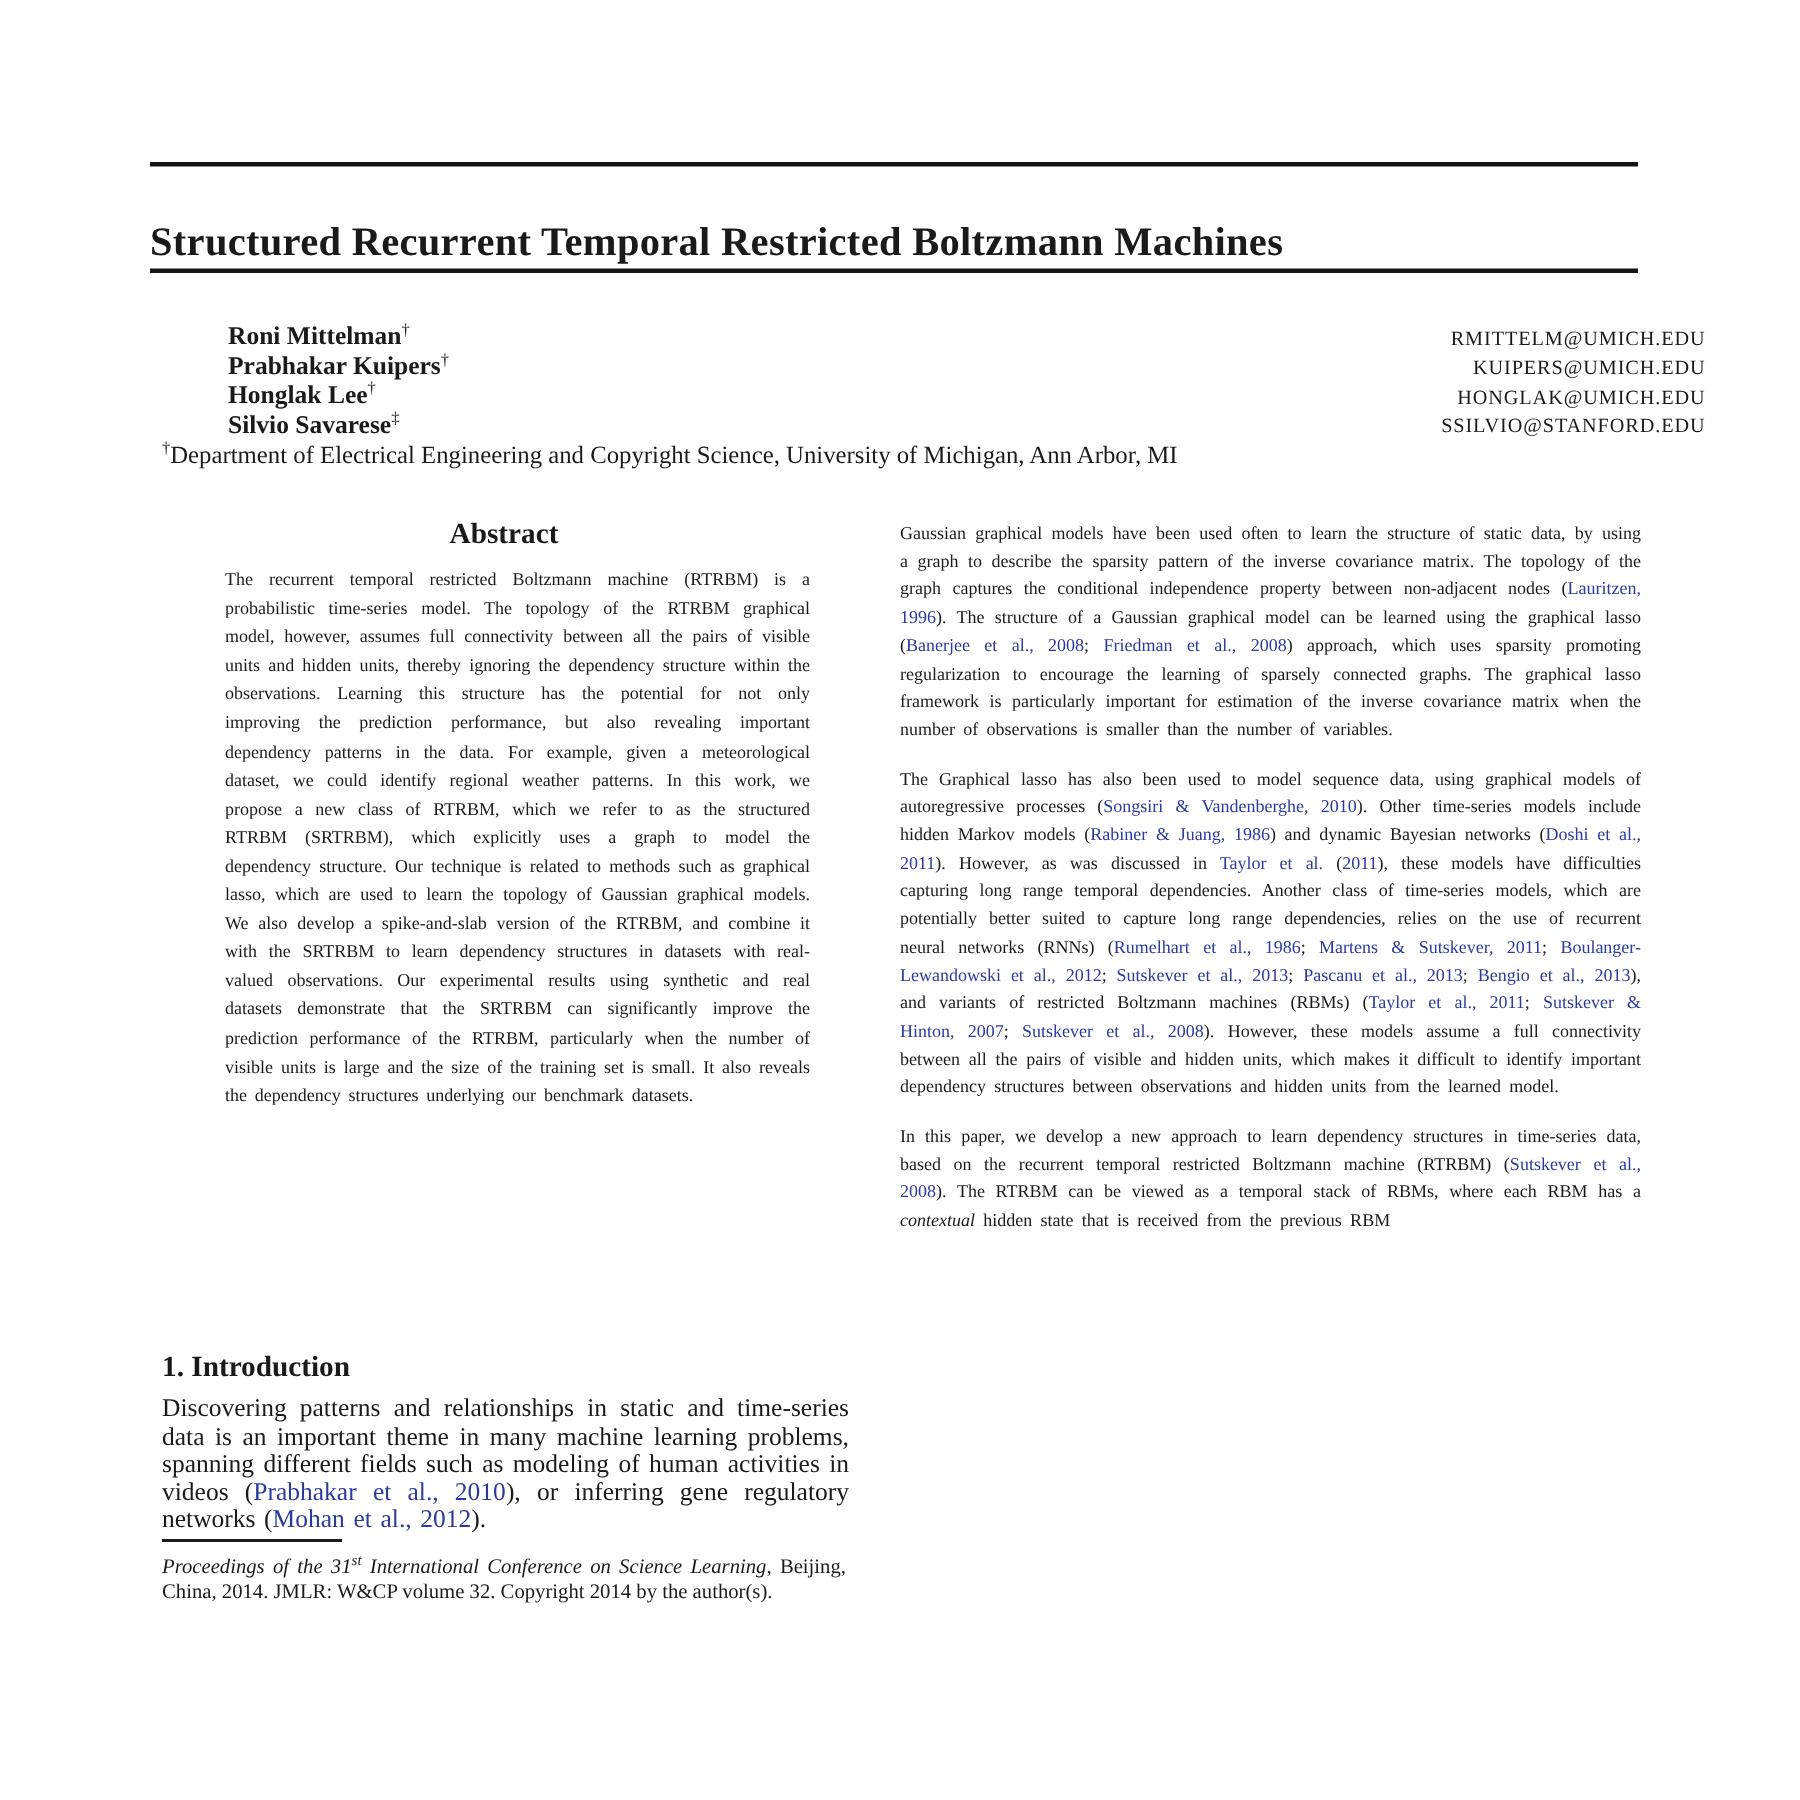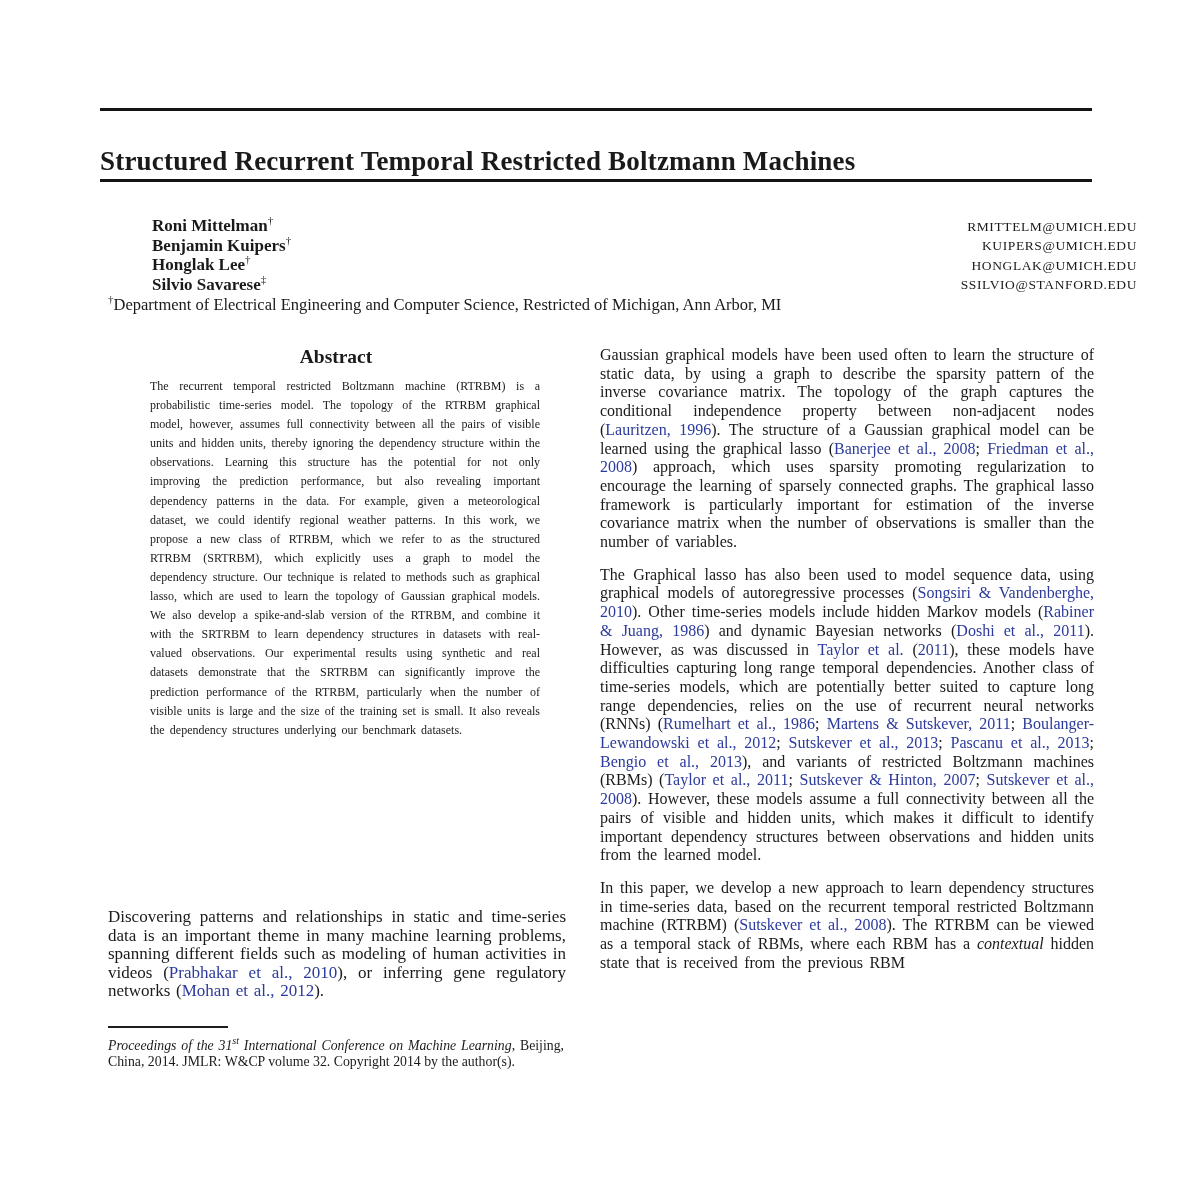--- a/index.html
+++ b/index.html
@@ -49,21 +49,21 @@
   .intro-heading { font-size: 19.5px; font-weight: bold; margin: 0; }
   .intro-para {
     margin-top: 7px; font-size: 17px; line-height: 18.5px;
     text-align: justify; word-spacing: 1.5px;
   }
   .footnote-block { position: absolute; top: 1026px; left: 2px; width: 456px; }
   .footnote-rule { width: 120px; border-top: 2px solid #1c1c1c; margin-bottom: 5px; }
   .footnote-text { font-size: 13.8px; line-height: 16.8px; text-align: justify; }
   .right-col { position: absolute; left: 600px; top: 346px; width: 494px; }
   .body-para {
-    font-size: 16px; line-height: 18.7px; text-align: justify;
+    font-size: 12px; line-height: 18.7px; text-align: justify;
     word-spacing: 2.5px; margin: 0 0 14px 0;
   }
   .cite { color: var(--cite); }
   .ital { font-style: italic; }
   sup.seg { font-size: 10px; font-style: italic; }
 </style>
 </head>
 <body>
 
 <div class="rule" id="rule-top"></div>
@@ -72,51 +72,52 @@
 
 <div class="rule" id="rule-mid"></div>
 
 <div class="author-block">
 
 <div class="author-row">
     <span class="author-name"><span>Roni Mittelman</span><sup>†</sup></span>
     <span class="author-email">RMITTELM@UMICH.EDU</span>
   </div>
     <div class="author-row">
-    <span class="author-name"><span>Benjamin Kuipers</span><sup>†</sup></span>
+    <span class="author-name"><span>Prabhakar Kuipers</span><sup>†</sup></span>
     <span class="author-email">KUIPERS@UMICH.EDU</span>
   </div>
     <div class="author-row">
     <span class="author-name"><span>Honglak Lee</span><sup>†</sup></span>
     <span class="author-email">HONGLAK@UMICH.EDU</span>
   </div>
     <div class="author-row">
     <span class="author-name"><span>Silvio Savarese</span><sup>‡</sup></span>
     <span class="author-email">SSILVIO@STANFORD.EDU</span>
   </div>
   </div>
 
 <div class="affil-block">
 
 <div class="affil-row">
-    <sup>†</sup><span>Department of Electrical Engineering and Computer Science, Restricted of Michigan, Ann Arbor, MI</span>
+    <sup>†</sup><span>Department of Electrical Engineering and Copyright Science, University of Michigan, Ann Arbor, MI</span>
   </div>
   </div>
 
 <div class="left-col">
   <div class="abstract-block">
     <div class="abstract-heading">Abstract</div>
     <div class="abstract-body">The recurrent temporal restricted Boltzmann machine (RTRBM) is a probabilistic time-series model. The topology of the RTRBM graphical model, however, assumes full connectivity between all the pairs of visible units and hidden units, thereby ignoring the dependency structure within the observations. Learning this structure has the potential for not only improving the prediction performance, but also revealing important dependency patterns in the data. For example, given a meteorological dataset, we could identify regional weather patterns. In this work, we propose a new class of RTRBM, which we refer to as the structured RTRBM (SRTRBM), which explicitly uses a graph to model the dependency structure. Our technique is related to methods such as graphical lasso, which are used to learn the topology of Gaussian graphical models. We also develop a spike-and-slab version of the RTRBM, and combine it with the SRTRBM to learn dependency structures in datasets with real-valued observations. Our experimental results using synthetic and real datasets demonstrate that the SRTRBM can significantly improve the prediction performance of the RTRBM, particularly when the number of visible units is large and the size of the training set is small. It also reveals the dependency structures underlying our benchmark datasets.</div>
   </div>
   <div class="intro-block">
+    <div class="intro-heading">1. Introduction</div>
     <div class="intro-para"><span>Discovering patterns and relationships in static and time-series data is an important theme in many machine learning problems, spanning different fields such as modeling of human activities in videos (</span><span class="cite">Prabhakar et al., 2010</span><span>), or inferring gene regulatory networks (</span><span class="cite">Mohan et al., 2012</span><span>).</span></div>
   </div>
   <div class="footnote-block">
     <div class="footnote-rule"></div>
-    <div class="footnote-text"><span class="ital">Proceedings of the 31</span><sup class="seg ital">st</sup><span class="ital"> International Conference on Machine Learning</span><span>, Beijing, China, 2014. JMLR: W&amp;CP volume 32. Copyright 2014 by the author(s).</span></div>
+    <div class="footnote-text"><span class="ital">Proceedings of the 31</span><sup class="seg ital">st</sup><span class="ital"> International Conference on Science Learning</span><span>, Beijing, China, 2014. JMLR: W&amp;CP volume 32. Copyright 2014 by the author(s).</span></div>
   </div>
 </div>
 
 <div class="right-col">
   <div class="body-para"><span>Gaussian graphical models have been used often to learn the structure of static data, by using a graph to describe the sparsity pattern of the inverse covariance matrix. The topology of the graph captures the conditional independence property between non-adjacent nodes (</span><span class="cite">Lauritzen, 1996</span><span>). The structure of a Gaussian graphical model can be learned using the graphical lasso (</span><span class="cite">Banerjee et al., 2008</span><span>; </span><span class="cite">Friedman et al., 2008</span><span>) approach, which uses sparsity promoting regularization to encourage the learning of sparsely connected graphs. The graphical lasso framework is particularly important for estimation of the inverse covariance matrix when the number of observations is smaller than the number of variables.</span></div>
   <div class="body-para"><span>The Graphical lasso has also been used to model sequence data, using graphical models of autoregressive processes (</span><span class="cite">Songsiri &amp; Vandenberghe, 2010</span><span>). Other time-series models include hidden Markov models (</span><span class="cite">Rabiner &amp; Juang, 1986</span><span>) and dynamic Bayesian networks (</span><span class="cite">Doshi et al., 2011</span><span>). However, as was discussed in </span><span class="cite">Taylor et al.</span><span> (</span><span class="cite">2011</span><span>), these models have difficulties capturing long range temporal dependencies. Another class of time-series models, which are potentially better suited to capture long range dependencies, relies on the use of recurrent neural networks (RNNs) (</span><span class="cite">Rumelhart et al., 1986</span><span>; </span><span class="cite">Martens &amp; Sutskever, 2011</span><span>; </span><span class="cite">Boulanger-Lewandowski et al., 2012</span><span>; </span><span class="cite">Sutskever et al., 2013</span><span>; </span><span class="cite">Pascanu et al., 2013</span><span>; </span><span class="cite">Bengio et al., 2013</span><span>), and variants of restricted Boltzmann machines (RBMs) (</span><span class="cite">Taylor et al., 2011</span><span>; </span><span class="cite">Sutskever &amp; Hinton, 2007</span><span>; </span><span class="cite">Sutskever et al., 2008</span><span>). However, these models assume a full connectivity between all the pairs of visible and hidden units, which makes it difficult to identify important dependency structures between observations and hidden units from the learned model.</span></div>
   <div class="body-para"><span>In this paper, we develop a new approach to learn dependency structures in time-series data, based on the recurrent temporal restricted Boltzmann machine (RTRBM) (</span><span class="cite">Sutskever et al., 2008</span><span>). The RTRBM can be viewed as a temporal stack of RBMs, where each RBM has a </span><span class="ital">contextual</span><span> hidden state that is received from the previous RBM</span></div>
 </div>
 
 </body></html>

